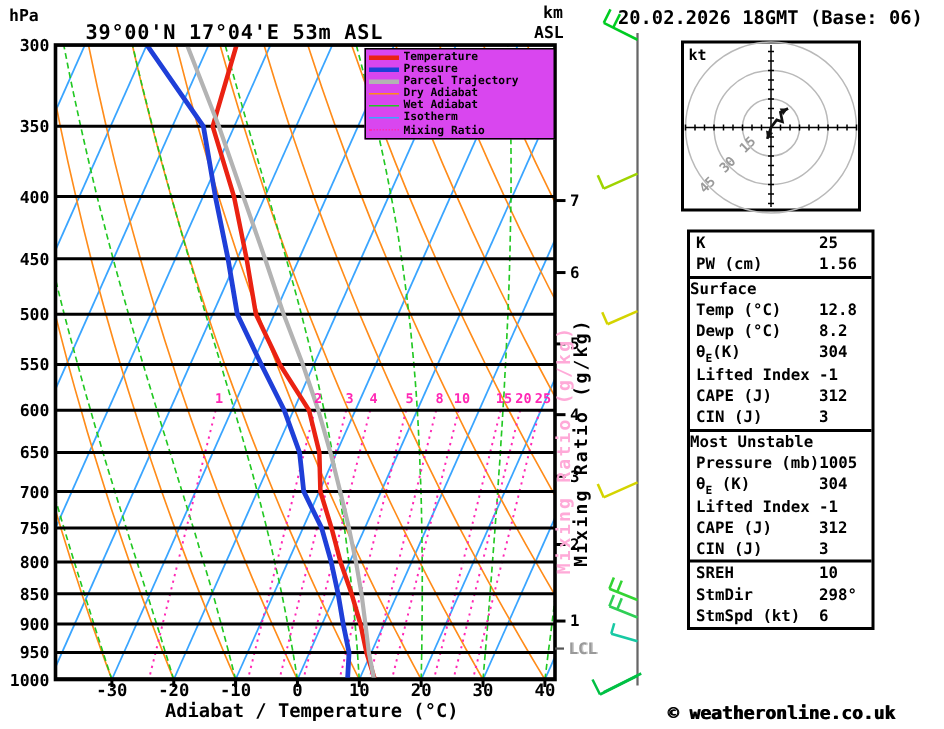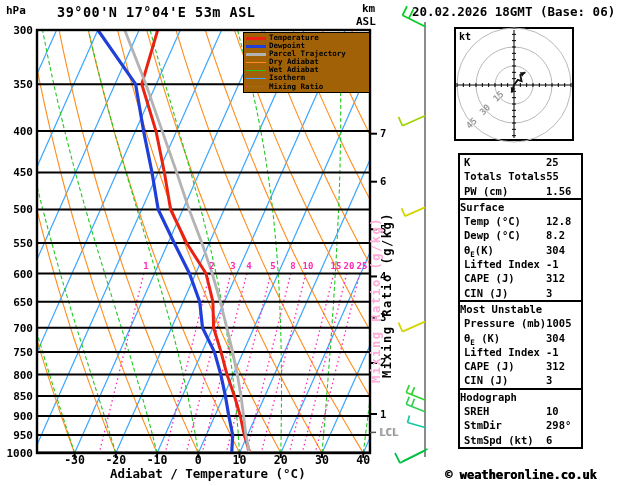--- a/index.html
+++ b/index.html
@@ -4,28 +4,28 @@
 <style>
   html,body{margin:0;padding:0;}
   body{
     width:629px;height:486px;position:relative;background:#fff;
     font-family:"DejaVu Sans Mono","Liberation Mono",monospace;
     font-weight:bold;color:#000;overflow:hidden;
   }
   .abs{position:absolute;white-space:nowrap;}
   svg text{font-family:"DejaVu Sans Mono","Liberation Mono",monospace;font-weight:bold;}
   #hpa-label{left:6px;top:4px;font-size:11px;}
-  #main-title{left:57px;top:4px;font-size:13.5px;letter-spacing:0.5px;}
+  #main-title{left:57px;top:14px;font-size:13.5px;letter-spacing:0.5px;}
   #km-label{left:362px;top:2px;font-size:11px;}
   #asl-label{left:356px;top:15px;font-size:11px;}
   #datetime{left:412px;top:4px;font-size:12.5px;}
   #xaxis-title{left:110px;top:466px;font-size:12.5px;}
   #footer{left:445px;top:468px;font-size:12px;text-shadow:0.6px 0 #000;}
   #legend{
-    left:243px;top:32px;width:123px;border:1px solid #000;background:#a16207;
+    left:243px;top:32px;width:123px;border:1px solid #000;background:#d946ef;
     font-size:7.5px;padding:1px 0 1px 2px;
   }
   .legend-row{display:flex;align-items:center;height:8.1px;line-height:8.1px;}
   .legend-line{width:20px;flex:0 0 20px;margin-right:3px;border-top-style:solid;}
   #stats{
     left:458px;top:153px;width:121px;border:2px solid #000;background:#fff;
     font-size:10.5px;
   }
   .stats-section{border-top:2px solid #000;}
   .stats-section:first-child{border-top:none;}
@@ -269,21 +269,21 @@
 <div class="abs" id="xaxis-title">Adiabat / Temperature (°C)</div>
 <div class="abs" id="footer">© weatheronline.co.uk</div>
 
 <div class="abs" id="legend">
     <div class="legend-row">
       <span class="legend-line" style="border-top-color: rgb(234, 34, 18); border-top-width: 3px;"></span>
       <span>Temperature</span>
     </div>
     <div class="legend-row">
       <span class="legend-line" style="border-top-color: rgb(31, 63, 216); border-top-width: 3px;"></span>
-      <span>Dewpoint</span>
+      <span>Pressure</span>
     </div>
     <div class="legend-row">
       <span class="legend-line" style="border-top-color: rgb(179, 179, 179); border-top-width: 3px;"></span>
       <span>Parcel Trajectory</span>
     </div>
     <div class="legend-row">
       <span class="legend-line" style="border-top-color: rgb(255, 140, 26); border-top-width: 1px;"></span>
       <span>Dry Adiabat</span>
     </div>
     <div class="legend-row">
@@ -299,24 +299,20 @@
       <span>Mixing Ratio</span>
     </div>
   </div>
 <div class="abs" id="stats">
     <div class="stats-section">
       <div class="stats-row">
         <span class="stats-lbl">K</span>
         <span class="stats-val">25</span>
       </div>
       <div class="stats-row">
-        <span class="stats-lbl">Totals Totals</span>
-        <span class="stats-val">55</span>
-      </div>
-      <div class="stats-row">
         <span class="stats-lbl">PW (cm)</span>
         <span class="stats-val">1.56</span>
       </div>
     </div>
     <div class="stats-section">
       <div class="stats-hdr">Surface</div>
       <div class="stats-row">
         <span class="stats-lbl">Temp (°C)</span>
         <span class="stats-val">12.8</span>
       </div>
@@ -358,21 +354,20 @@
       <div class="stats-row">
         <span class="stats-lbl">CAPE (J)</span>
         <span class="stats-val">312</span>
       </div>
       <div class="stats-row">
         <span class="stats-lbl">CIN (J)</span>
         <span class="stats-val">3</span>
       </div>
     </div>
     <div class="stats-section">
-      <div class="stats-hdr">Hodograph</div>
       <div class="stats-row">
         <span class="stats-lbl">SREH</span>
         <span class="stats-val">10</span>
       </div>
       <div class="stats-row">
         <span class="stats-lbl">StmDir</span>
         <span class="stats-val">298°</span>
       </div>
       <div class="stats-row">
         <span class="stats-lbl">StmSpd (kt)</span>

